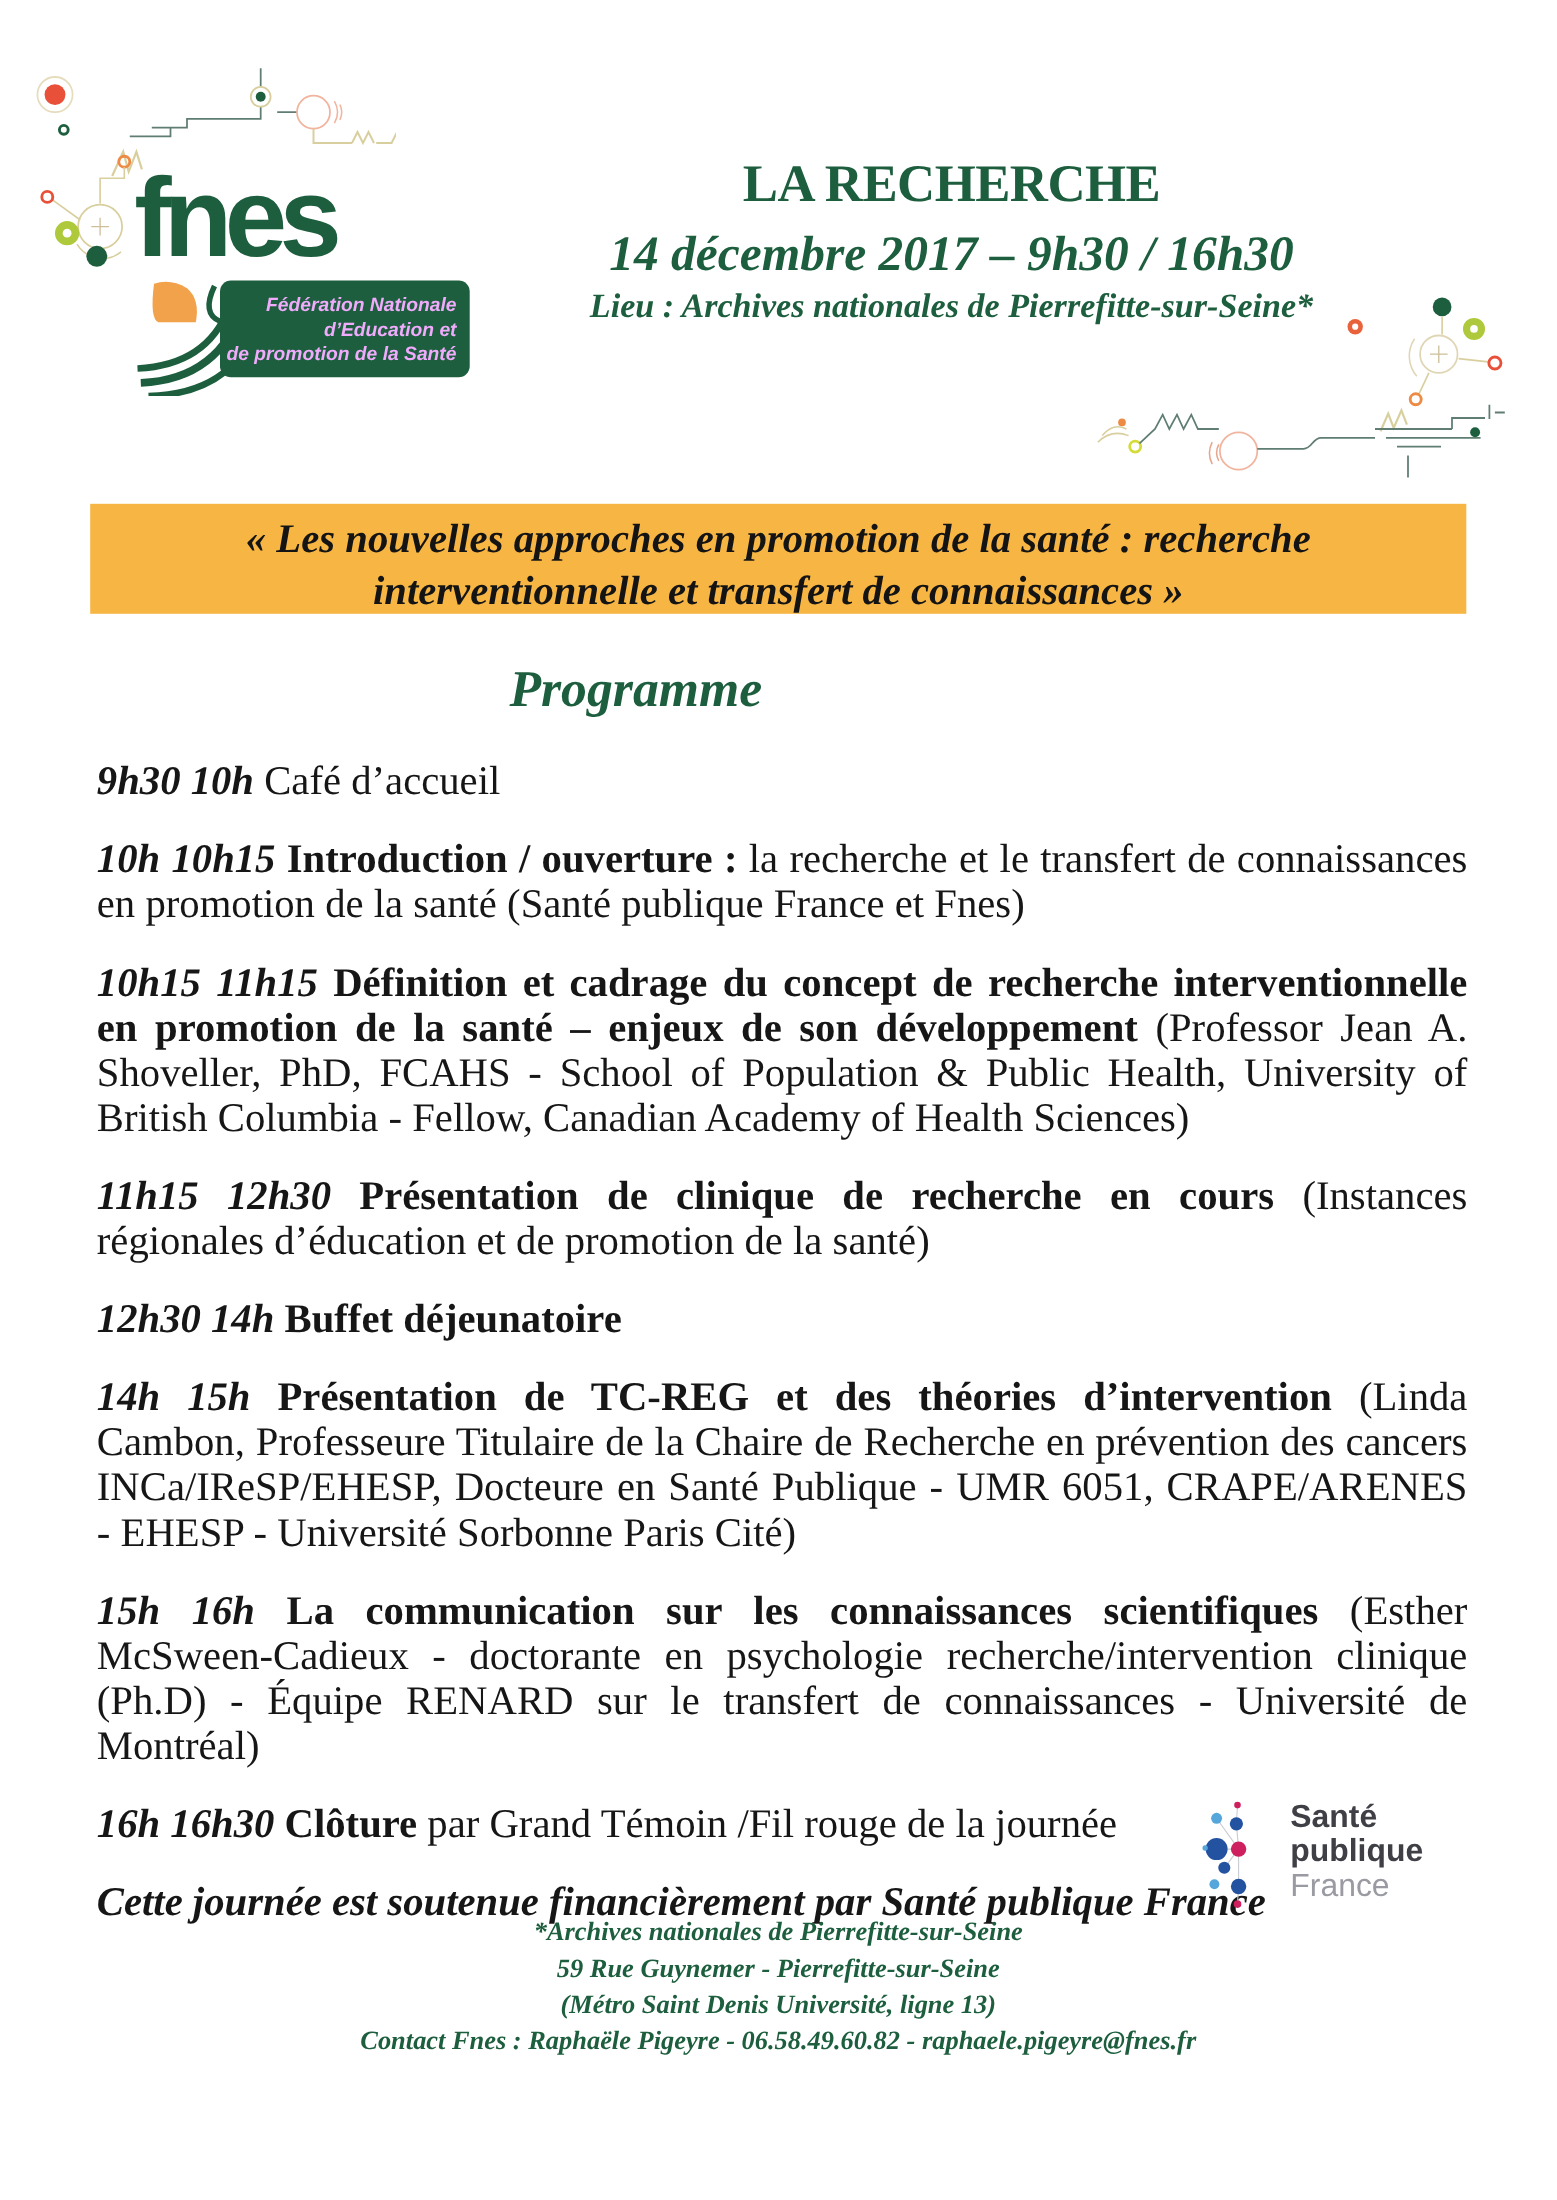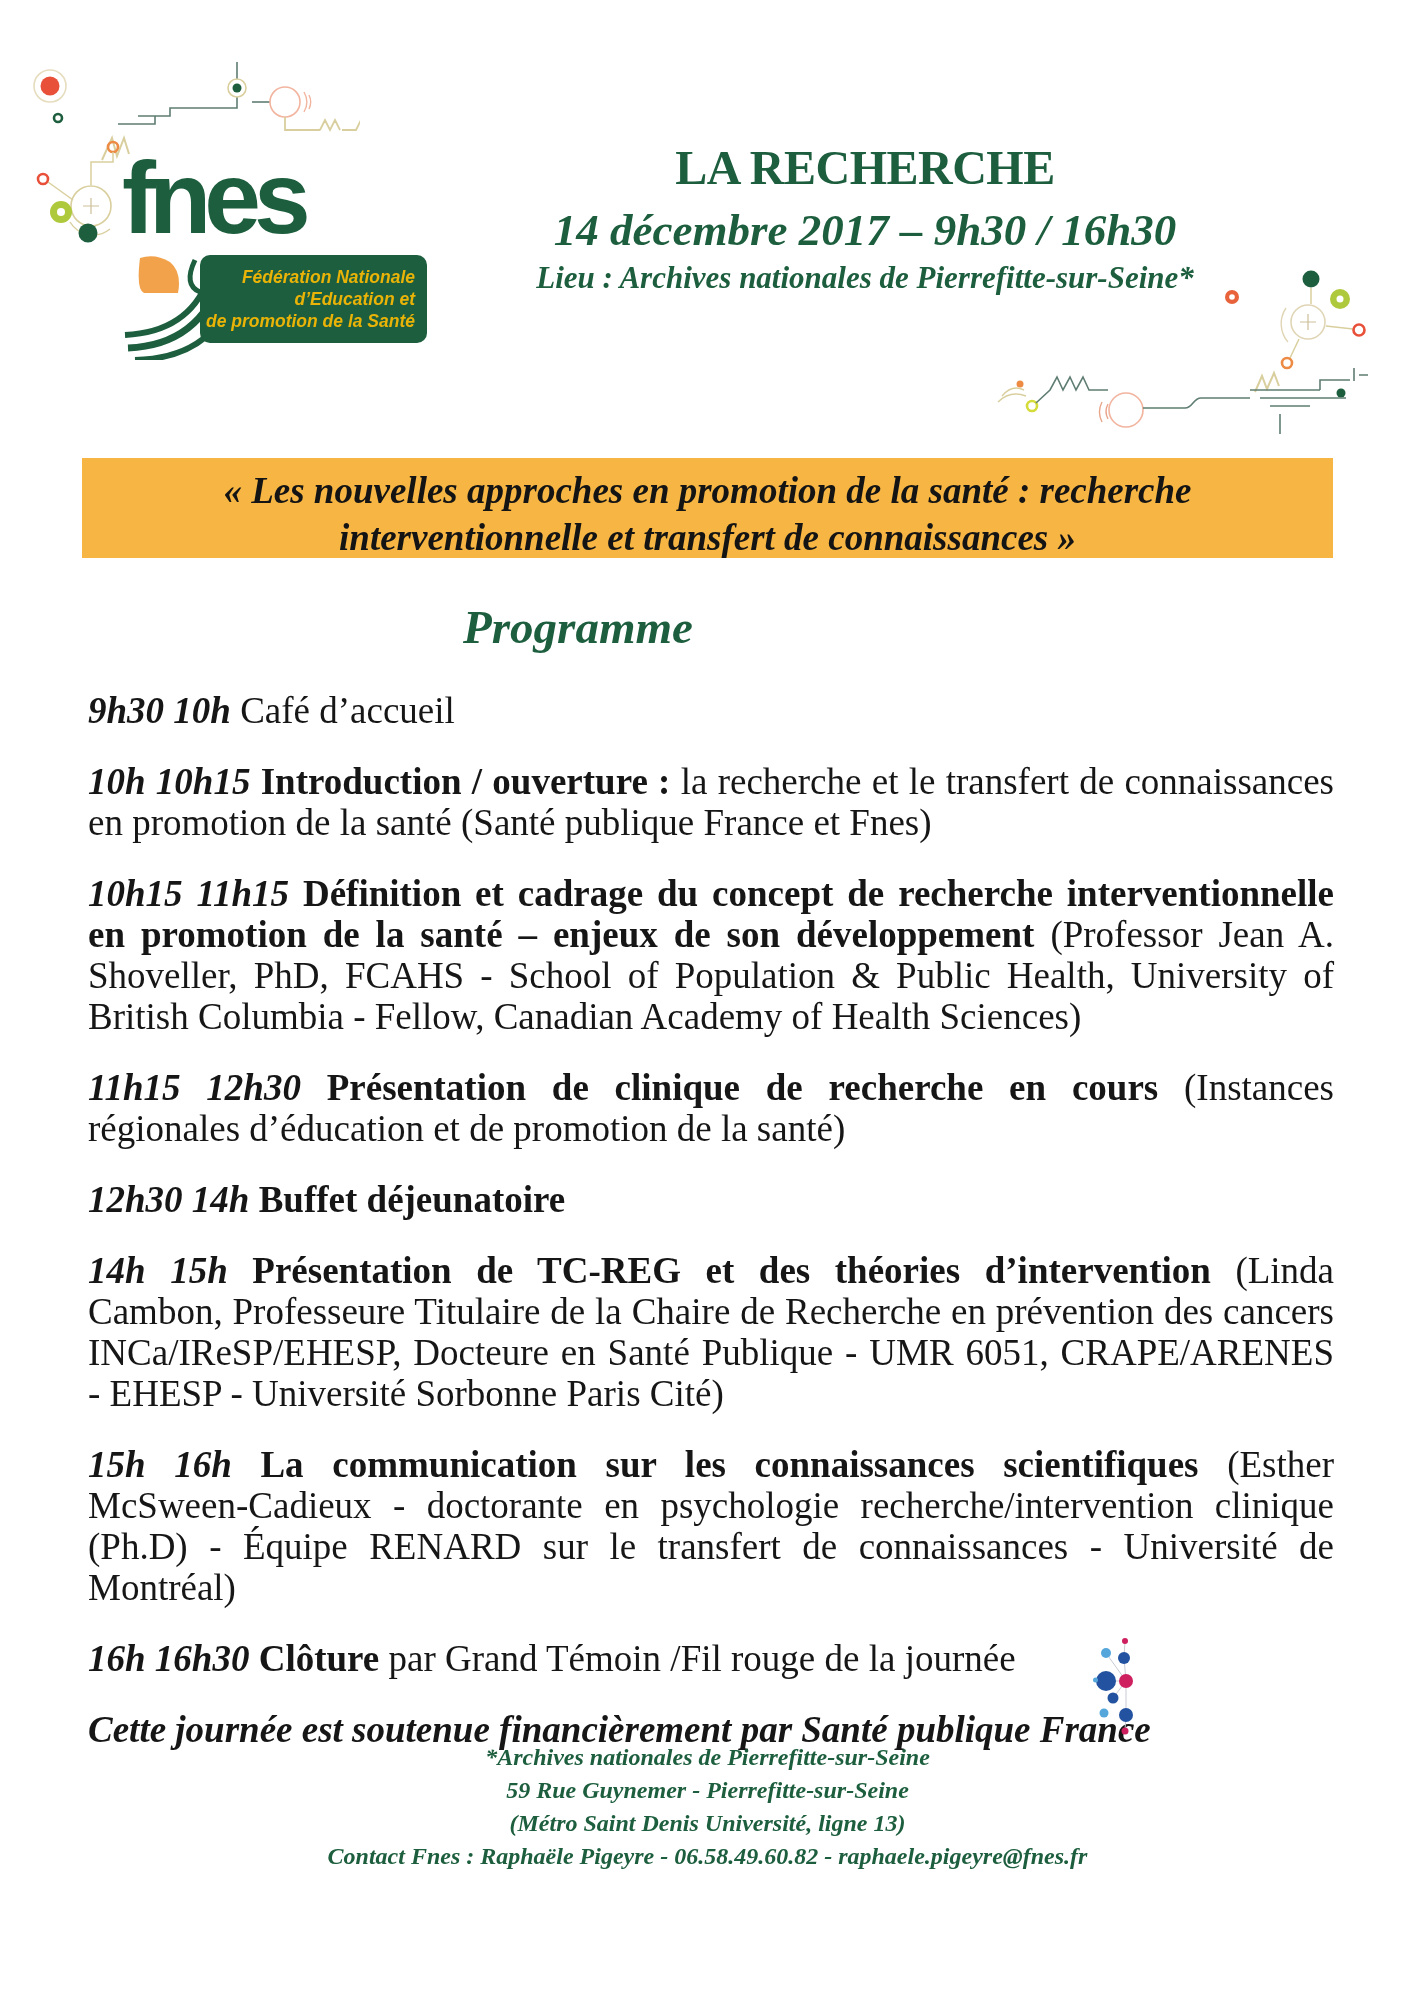--- a/index.html
+++ b/index.html
@@ -22,21 +22,21 @@
     line-height:100px;
   }
   .fnes-box{
     position:absolute;left:100px;top:75px;width:227px;height:88px;
     background:var(--green);border-radius:10px;
     display:flex;flex-direction:column;justify-content:center;
     text-align:right;padding-right:12px;box-sizing:border-box;
   }
   .fnes-box div{
     font-family:"Liberation Sans","DejaVu Sans",sans-serif;
-    font-style:italic;font-weight:bold;font-size:17.5px;line-height:22px;color:#eab308;
+    font-style:italic;font-weight:bold;font-size:17.5px;line-height:22px;color:#f0abfc;
   }
   .title-block{position:absolute;left:420px;top:140px;width:890px;text-align:center;color:var(--green);}
   .title-main{font-weight:bold;font-size:48px;line-height:56px;letter-spacing:-0.5px;}
   .title-date{font-weight:bold;font-style:italic;font-size:45px;line-height:52px;margin-top:8px;text-align:center;}
   .title-loc{font-weight:bold;font-style:italic;font-size:31px;line-height:36px;margin-top:4px;}
   
   .banner{
     position:absolute;left:82px;top:458px;width:1251px;height:100px;
     background:var(--banner);text-align:center;box-sizing:border-box;padding-top:9px;
   }
@@ -177,20 +177,25 @@
       <circle cx="2.5" cy="48" r="2.5" fill="#55A7DB"></circle>
       <circle cx="33" cy="49" r="7" fill="#CE1F5E"></circle>
       <circle cx="31" cy="26" r="6" fill="#2353A0"></circle>
       <circle cx="32" cy="9" r="3" fill="#CE1F5E"></circle>
       <circle cx="13" cy="21" r="5" fill="#55A7DB"></circle>
       <circle cx="20" cy="66" r="5.5" fill="#2353A0"></circle>
       <circle cx="11" cy="81" r="4.5" fill="#55A7DB"></circle>
       <circle cx="33" cy="83" r="7" fill="#2353A0"></circle>
       <circle cx="32" cy="99" r="3.5" fill="#CE1F5E"></circle>
     </svg>
+    <div class="spf-text">
+      <div class="b">Santé</div>
+      <div class="b">publique</div>
+      <div class="l">France</div>
+    </div>
   </div>
 
   <div class="footer">
 
   <div>*Archives nationales de Pierrefitte-sur-Seine</div>
       <div>59 Rue Guynemer - Pierrefitte-sur-Seine</div>
       <div>(Métro Saint Denis Université, ligne 13)</div>
       <div>Contact Fnes : Raphaële Pigeyre - 06.58.49.60.82 - raphaele.pigeyre@fnes.fr</div>
     </div>
 

